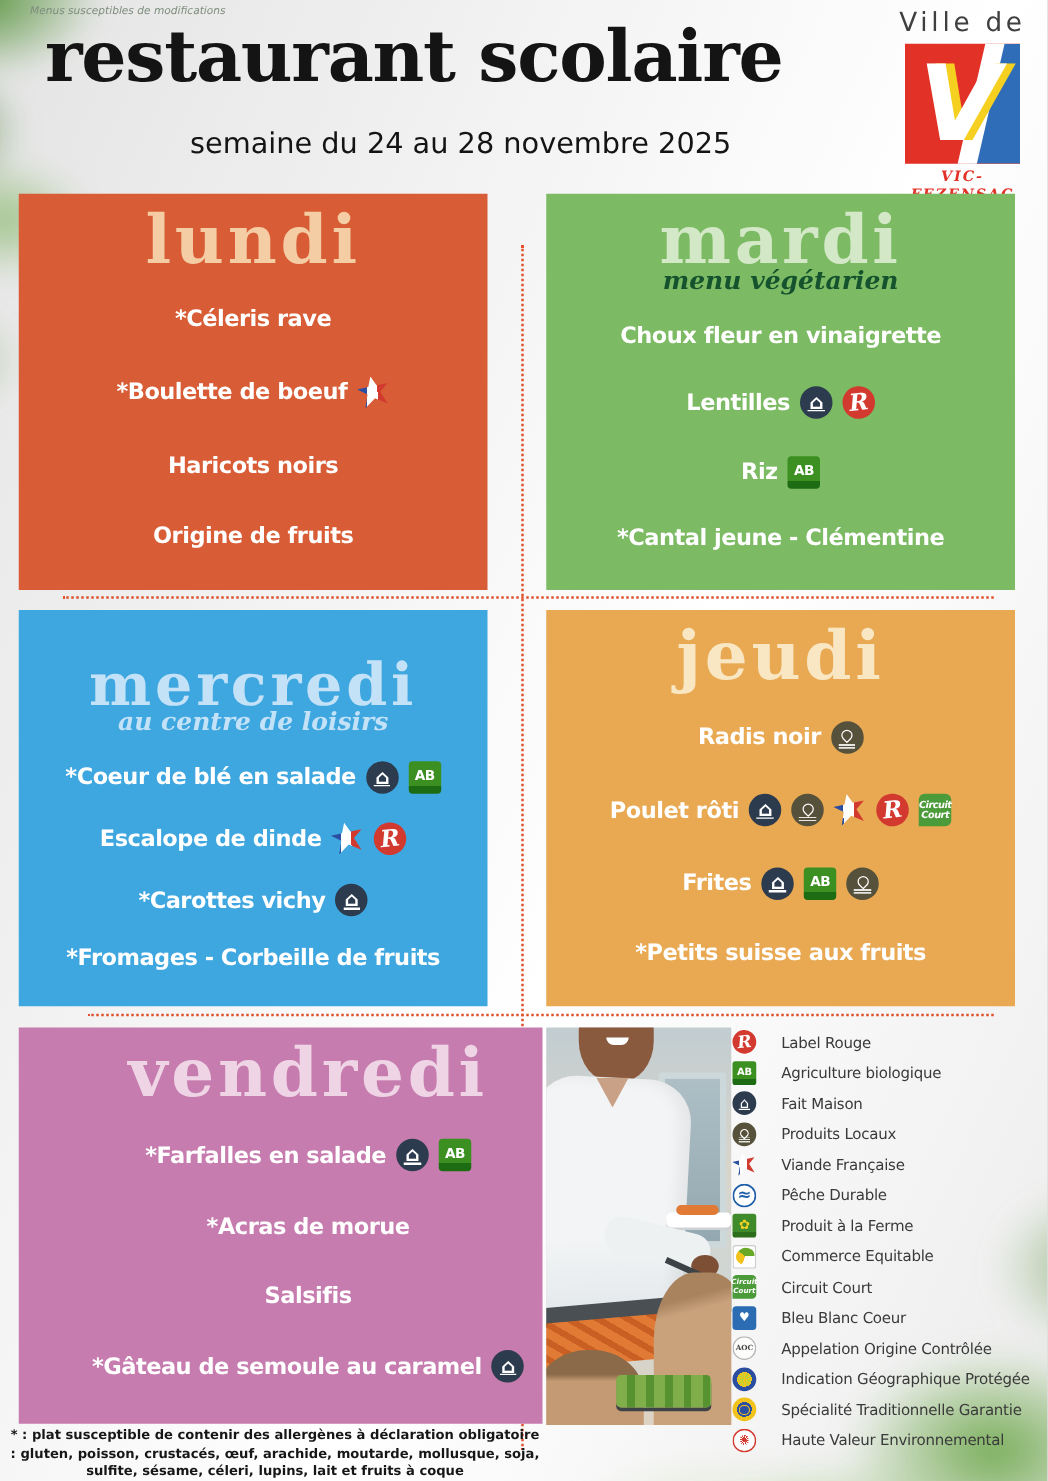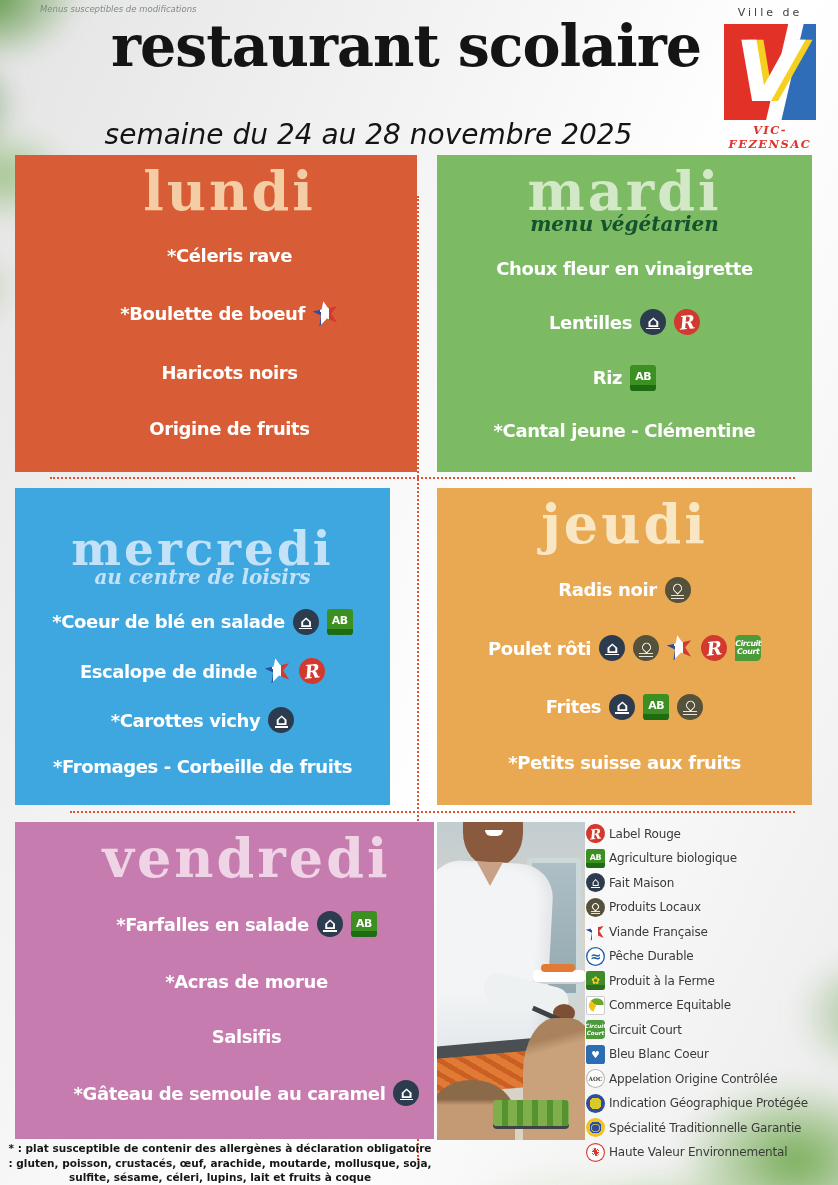--- a/index.html
+++ b/index.html
@@ -13,50 +13,50 @@
     radial-gradient(140px 95px at 18% 12%, rgba(74,140,44,.92), transparent 70%),
     radial-gradient(120px 85px at 2% 35%, rgba(56,118,34,.85), transparent 70%),
     radial-gradient(100px 70px at 24% 50%, rgba(104,168,66,.55), transparent 70%),
     radial-gradient(95px 65px at 6% 74%, rgba(88,150,52,.5), transparent 72%);}
   .leaf-br{right:-60px;bottom:-70px;width:470px;height:430px;filter:blur(12px);background:
     radial-gradient(170px 115px at 78% 78%, rgba(96,160,58,.85), transparent 70%),
     radial-gradient(150px 100px at 52% 96%, rgba(130,186,88,.7), transparent 70%),
     radial-gradient(120px 90px at 96% 44%, rgba(78,140,46,.55), transparent 70%),
     radial-gradient(190px 125px at 30% 100%, rgba(165,206,124,.5), transparent 72%);}
 
-  .top-note{position:absolute;z-index:2;left:24px;top:4px;font-size:8.5px;font-style:italic;color:#7d8d7d;margin-left:16px;}
-
-  .main-title{position:absolute;z-index:2;left:36px;top:12px;width:665px;margin:0;text-align:right;
+  .top-note{position:absolute;z-index:2;left:24px;top:4px;font-size:8.5px;font-style:italic;color:#7d8d7d;}
+
+  .main-title{position:absolute;z-index:2;left:36px;top:12px;width:665px;margin:0;text-align:left;
     font-family:"DejaVu Serif",serif;font-weight:bold;font-size:57px;letter-spacing:-1px;color:#141414;}
-  .week{position:absolute;z-index:2;left:36px;top:118px;width:665px;text-align:center;
-    font-size:28px;color:#141414;font-style:italic;}
+  .week{position:absolute;z-index:2;left:36px;top:102px;width:665px;text-align:center;
+    font-size:23px;color:#141414;}
 
   
   .logo{position:absolute;z-index:2;top:6px;right:16px;width:104px;text-align:center;}
-  .logo-pre{font-size:11px;color:#3f3f3f;letter-spacing:3px;}
+  .logo-pre{font-size:21px;color:#3f3f3f;letter-spacing:3px;}
   .logo-square{position:relative;width:92px;height:96px;margin:5px auto 3px;background:#e23127;overflow:hidden;}
   .logo-blue{position:absolute;top:0;right:0;width:42px;height:100%;background:#2f6db8;
     clip-path:polygon(45% 0,100% 0,100% 100%,5% 100%);}
   .logo-slash{position:absolute;top:-8px;right:24px;width:15px;height:120%;background:#fff;transform:rotate(13deg);}
   .logo-v{position:absolute;top:0;font-family:"DejaVu Sans",sans-serif;font-weight:bold;font-style:italic;
     font-size:84px;line-height:96px;}
   .logo-v-yellow{left:18px;color:#f5d020;}
   .logo-v-white{left:11px;color:#fff;}
   .logo-city{font-family:"DejaVu Serif",serif;font-style:italic;font-weight:bold;font-size:11.5px;
     color:#e23127;letter-spacing:1.5px;text-transform:uppercase;}
 
   
   .sep{position:absolute;z-index:1;}
   .sep-v{left:417px;top:196px;height:964px;border-left:2px dotted #e0512c;}
   .sep-h1{top:477px;left:50px;width:745px;border-top:2px dotted #e0512c;}
   .sep-h2{top:811px;left:70px;width:725px;border-top:2px dotted #e0512c;}
 
   
   .card{position:absolute;z-index:2;width:375px;height:317px;display:flex;flex-direction:column;}
-  .pos-0{left:15px;top:155px;padding-left:27px;}  .pos-1{left:437px;top:155px;}
+  .pos-0{left:15px;top:155px;}  .pos-1{left:437px;top:155px;}
   .pos-2{left:15px;top:488px;}  .pos-3{left:437px;top:488px;}
   .pos-4{left:15px;top:822px;padding-left:44px;}
   .day-title{margin:0;padding-top:8px;text-align:center;font-family:"DejaVu Serif",serif;
     font-weight:bold;font-size:54px;line-height:1.05;letter-spacing:3px;}
   .card[data-day-id="mercredi"] .day-title{font-size:47px;margin-top:28px;}
   .day-subtitle{text-align:center;font-family:"DejaVu Serif",serif;font-style:italic;font-weight:bold;
     font-size:20px;margin-top:-8px;}
   .menu-items{flex:1;display:flex;flex-direction:column;justify-content:space-around;padding:8px 10px 16px;}
   .menu-item{display:flex;align-items:center;justify-content:center;gap:8px;color:#fff;
     font-weight:bold;font-size:18px;letter-spacing:-.4px;white-space:nowrap;}
@@ -134,21 +134,21 @@
   .ph-kid-right{right:-16px;top:196px;width:78px;height:130px;border-radius:42% 42% 0 0;
     background:linear-gradient(165deg,#a8835d 18%,#c9a27c 26%);}
   .ph-kid-left{left:-8px;bottom:-14px;width:86px;height:74px;border-radius:48% 48% 0 0;
     background:linear-gradient(#8a6a48 26%,#c49a74 34%);}
   .ph-salad{right:16px;bottom:14px;width:76px;height:26px;border-radius:4px;box-shadow:0 3px 0 #3d4346;
     background:repeating-linear-gradient(90deg,#7fae4a 0 9px,#56922f 9px 15px);}
 
   
   .legend{position:absolute;z-index:2;left:586px;top:824px;width:252px;height:338px;
     display:flex;flex-direction:column;justify-content:space-between;}
-  .legend-row{display:flex;align-items:center;gap:4px;}
+  .legend-row{display:flex;align-items:center;gap:20px;}
   .legend-row .mi{font-size:19px;}
   .legend-label{font-size:12px;letter-spacing:-.2px;color:#3a3a3a;white-space:nowrap;}
 
   .footnote{position:absolute;z-index:2;left:8px;top:1141px;width:424px;text-align:center;
     font-size:10.5px;font-weight:bold;color:#161616;line-height:1.4;}
 </style>
 </head>
 <body>
 
 <div class="page">

